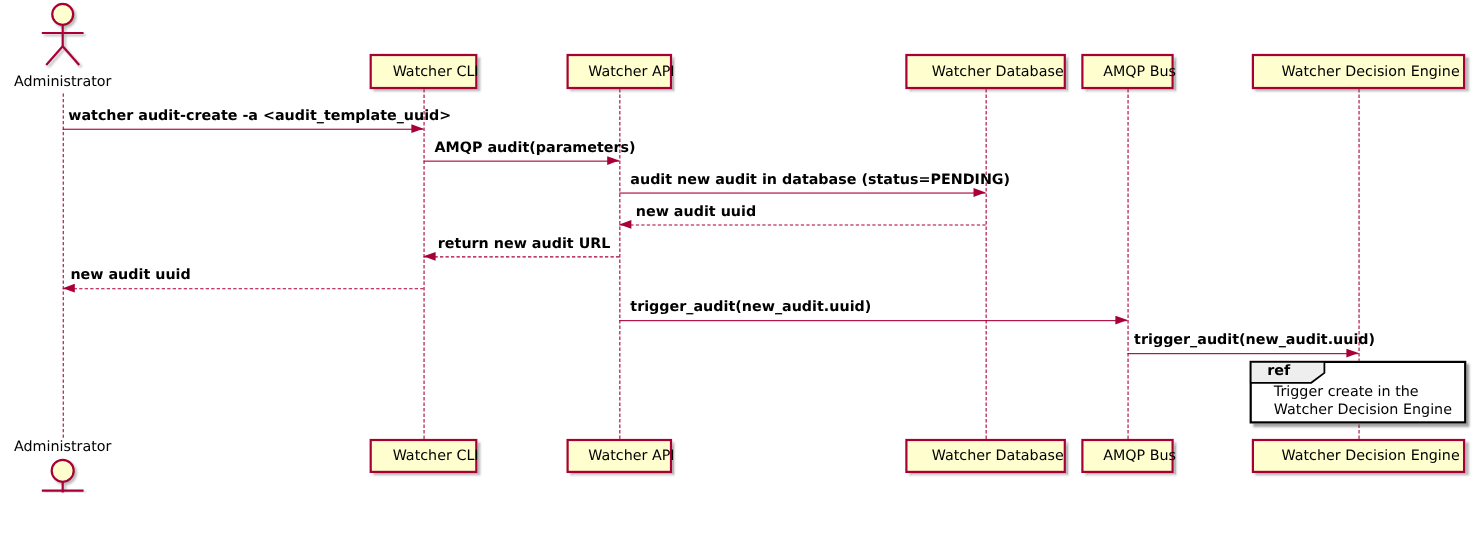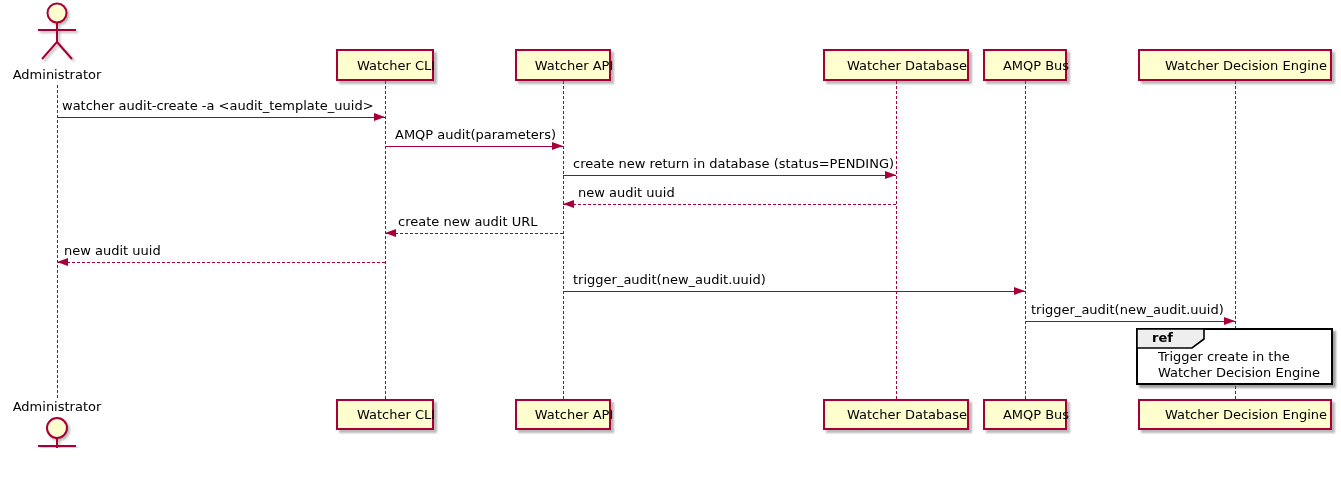--- a/index.html
+++ b/index.html
@@ -33,21 +33,21 @@
     white-space:nowrap;font-size:13px;color:var(--text);padding-left:22px;
   }
   .pbox.bottom{height:31px;}
   .actor-label{
     position:absolute;width:100px;text-align:center;
     white-space:nowrap;font-size:13px;color:var(--text);
   }
   .actor-svg{position:absolute;filter:drop-shadow(2px 2px 1px rgba(100,100,100,0.45));}
   .mlabel{
     position:absolute;white-space:nowrap;
-    font-size:13px;color:var(--text);line-height:14px;
+    font-size:13px;color:var(--text);line-height:14px;font-weight:bold;
   }
   .mline{position:absolute;height:0;border-top:1px solid var(--stroke);}
   .mline.dashed{border-top:1px dashed var(--stroke);}
   .ahead{position:absolute;width:0;height:0;
     border-top:4px solid transparent;border-bottom:4px solid transparent;}
   .ahead.right{border-left:11px solid var(--stroke);}
   .ahead.left{border-right:11px solid var(--stroke);}
   .refbox{
     position:absolute;left:1136px;top:328px;width:197px;height:57px;
     background:var(--ref_fill);
@@ -97,33 +97,33 @@
     <div class="ahead right" style="left:374px;top:113px"></div>
   </div>
 
   <div>
     <div class="mlabel" style="left:395px;top:128px">AMQP audit(parameters)</div>
     <div class="mline" style="left:385px;top:146px;width:178px"></div>
     <div class="ahead right" style="left:552px;top:142px"></div>
   </div>
 
   <div>
-    <div class="mlabel" style="left:573px;top:157px">create new return in database (status=PENDING)</div>
+    <div class="mlabel" style="left:573px;top:157px">audit new audit in database (status=PENDING)</div>
     <div class="mline" style="left:563px;top:175px;width:333px"></div>
     <div class="ahead right" style="left:885px;top:171px"></div>
   </div>
 
   <div>
     <div class="mlabel" style="left:578px;top:186px">new audit uuid</div>
     <div class="mline dashed" style="left:563px;top:204px;width:333px"></div>
     <div class="ahead left" style="left:563px;top:200px"></div>
   </div>
 
   <div>
-    <div class="mlabel" style="left:398px;top:215px">create new audit URL</div>
+    <div class="mlabel" style="left:398px;top:215px">return new audit URL</div>
     <div class="mline dashed" style="left:385px;top:233px;width:178px"></div>
     <div class="ahead left" style="left:385px;top:229px"></div>
   </div>
 
   <div>
     <div class="mlabel" style="left:64px;top:244px">new audit uuid</div>
     <div class="mline dashed" style="left:57px;top:262px;width:328px"></div>
     <div class="ahead left" style="left:57px;top:258px"></div>
   </div>
 

